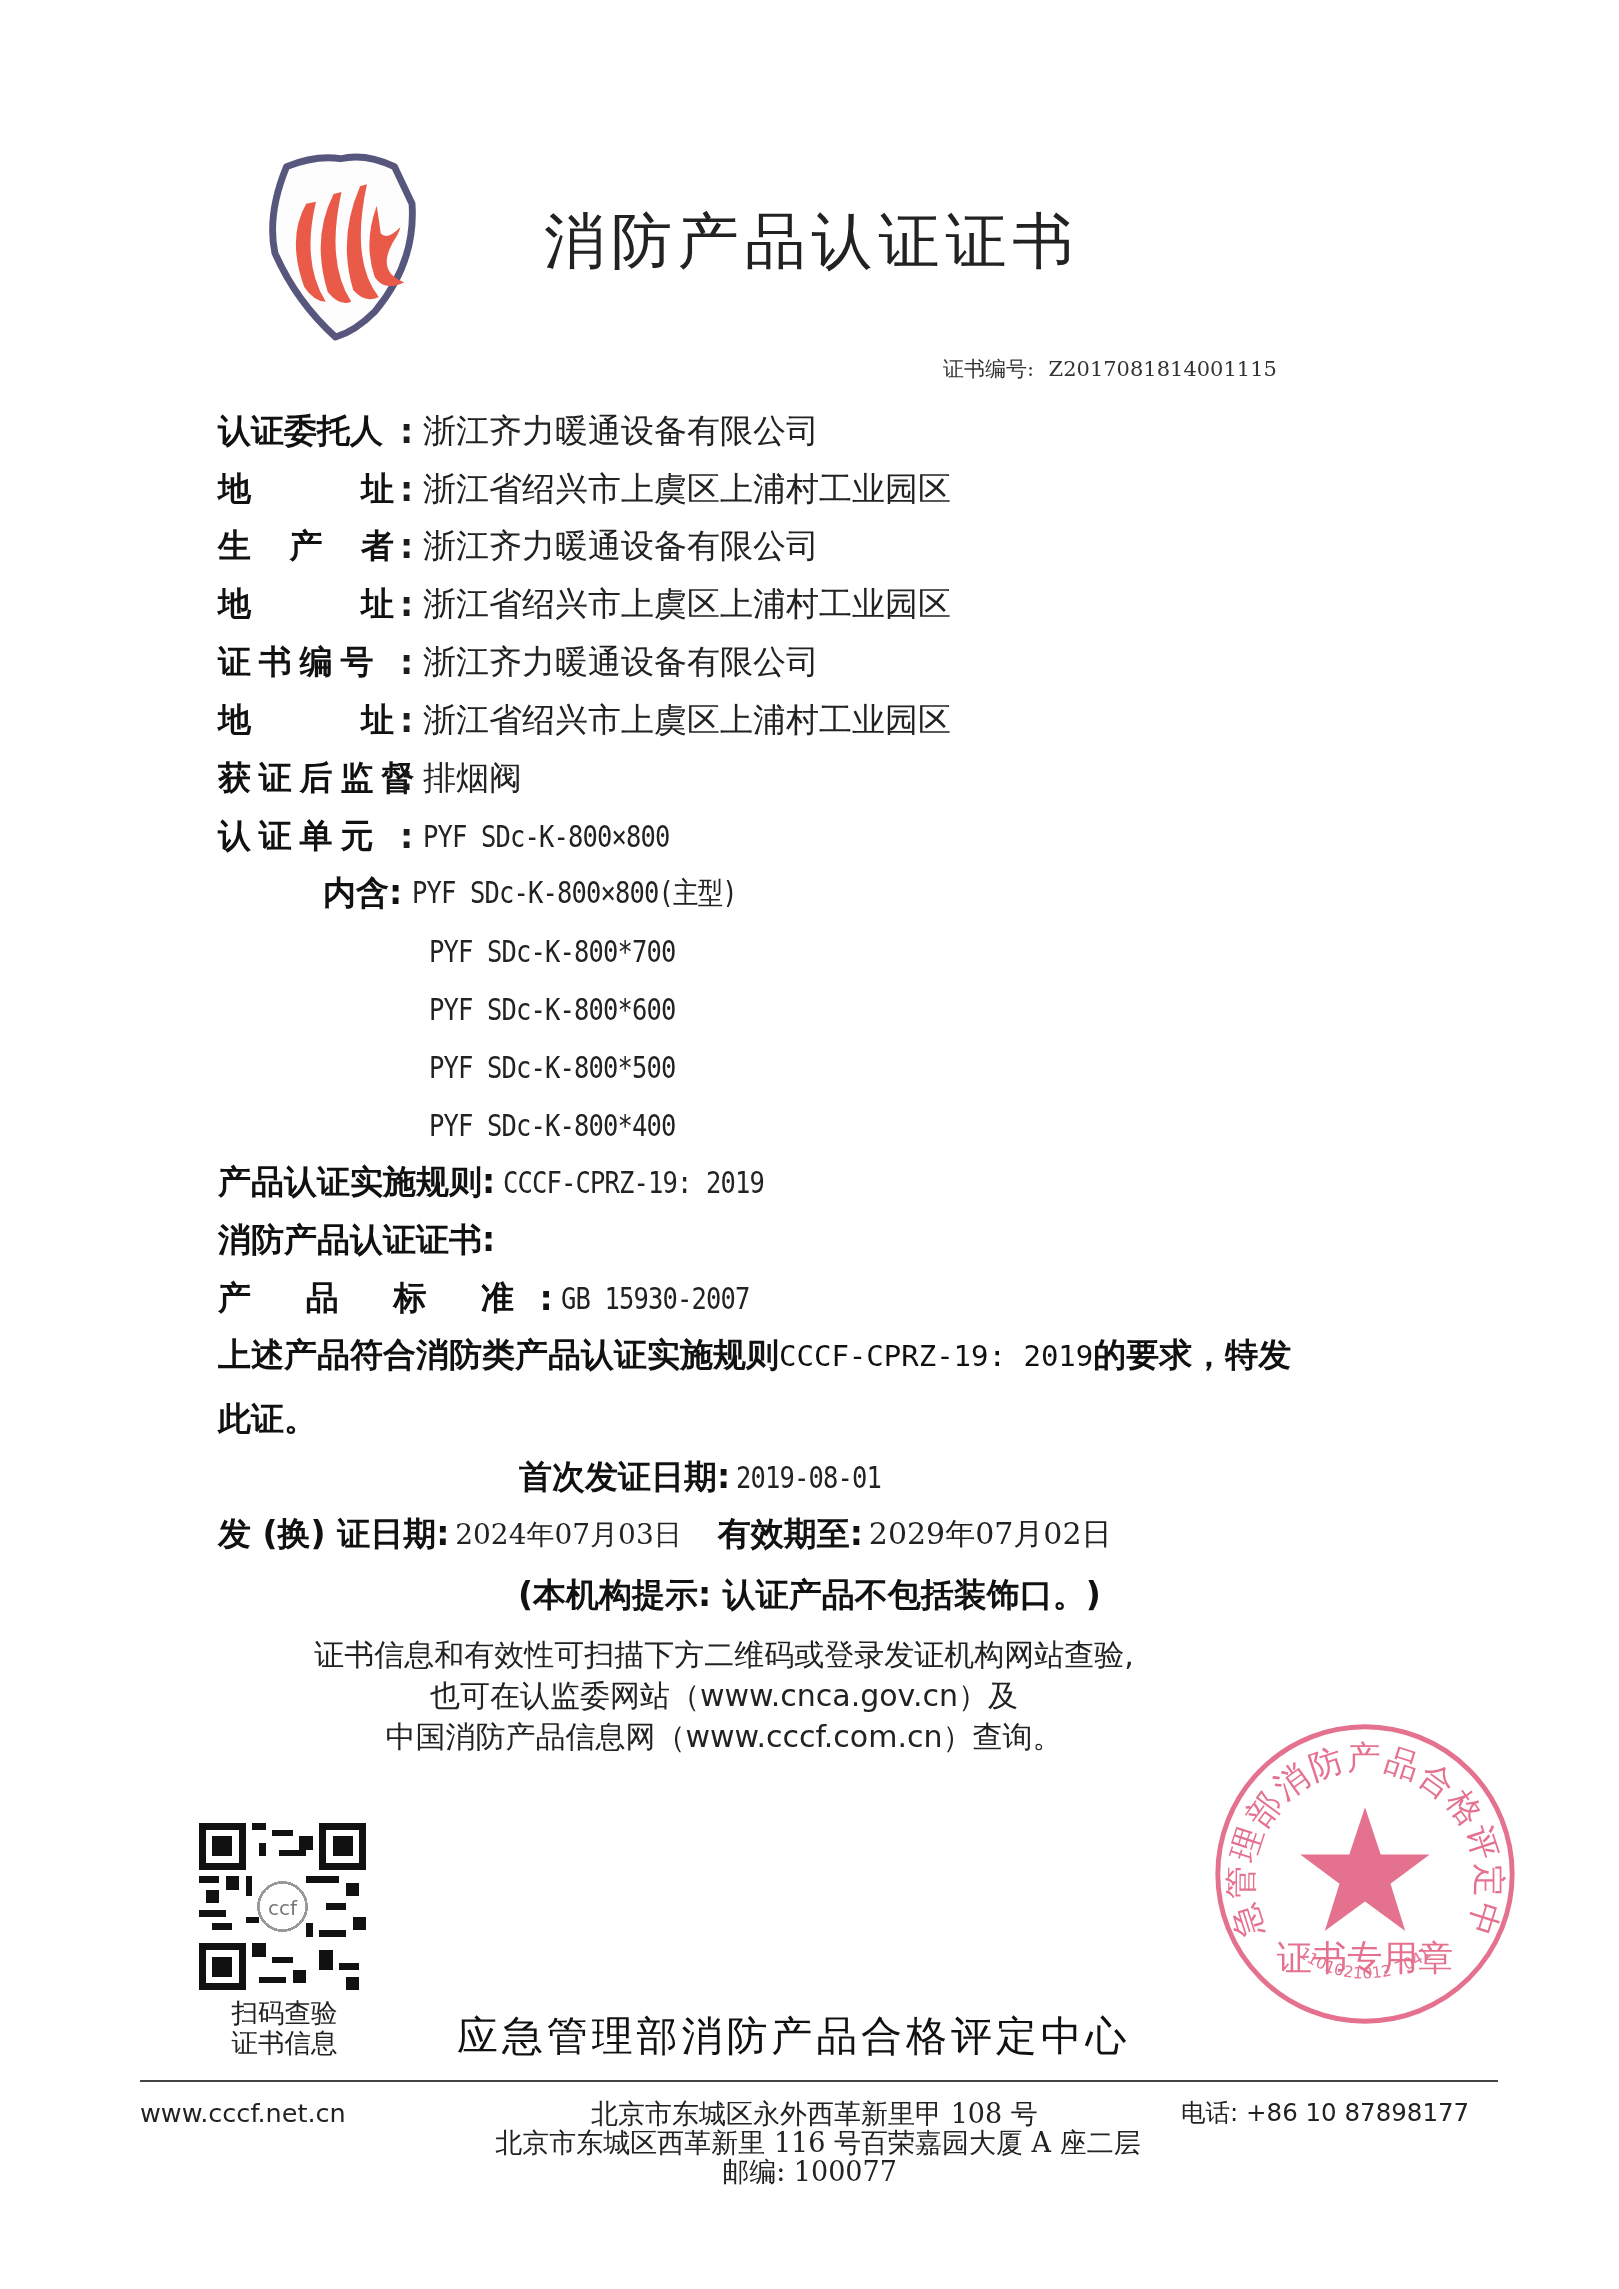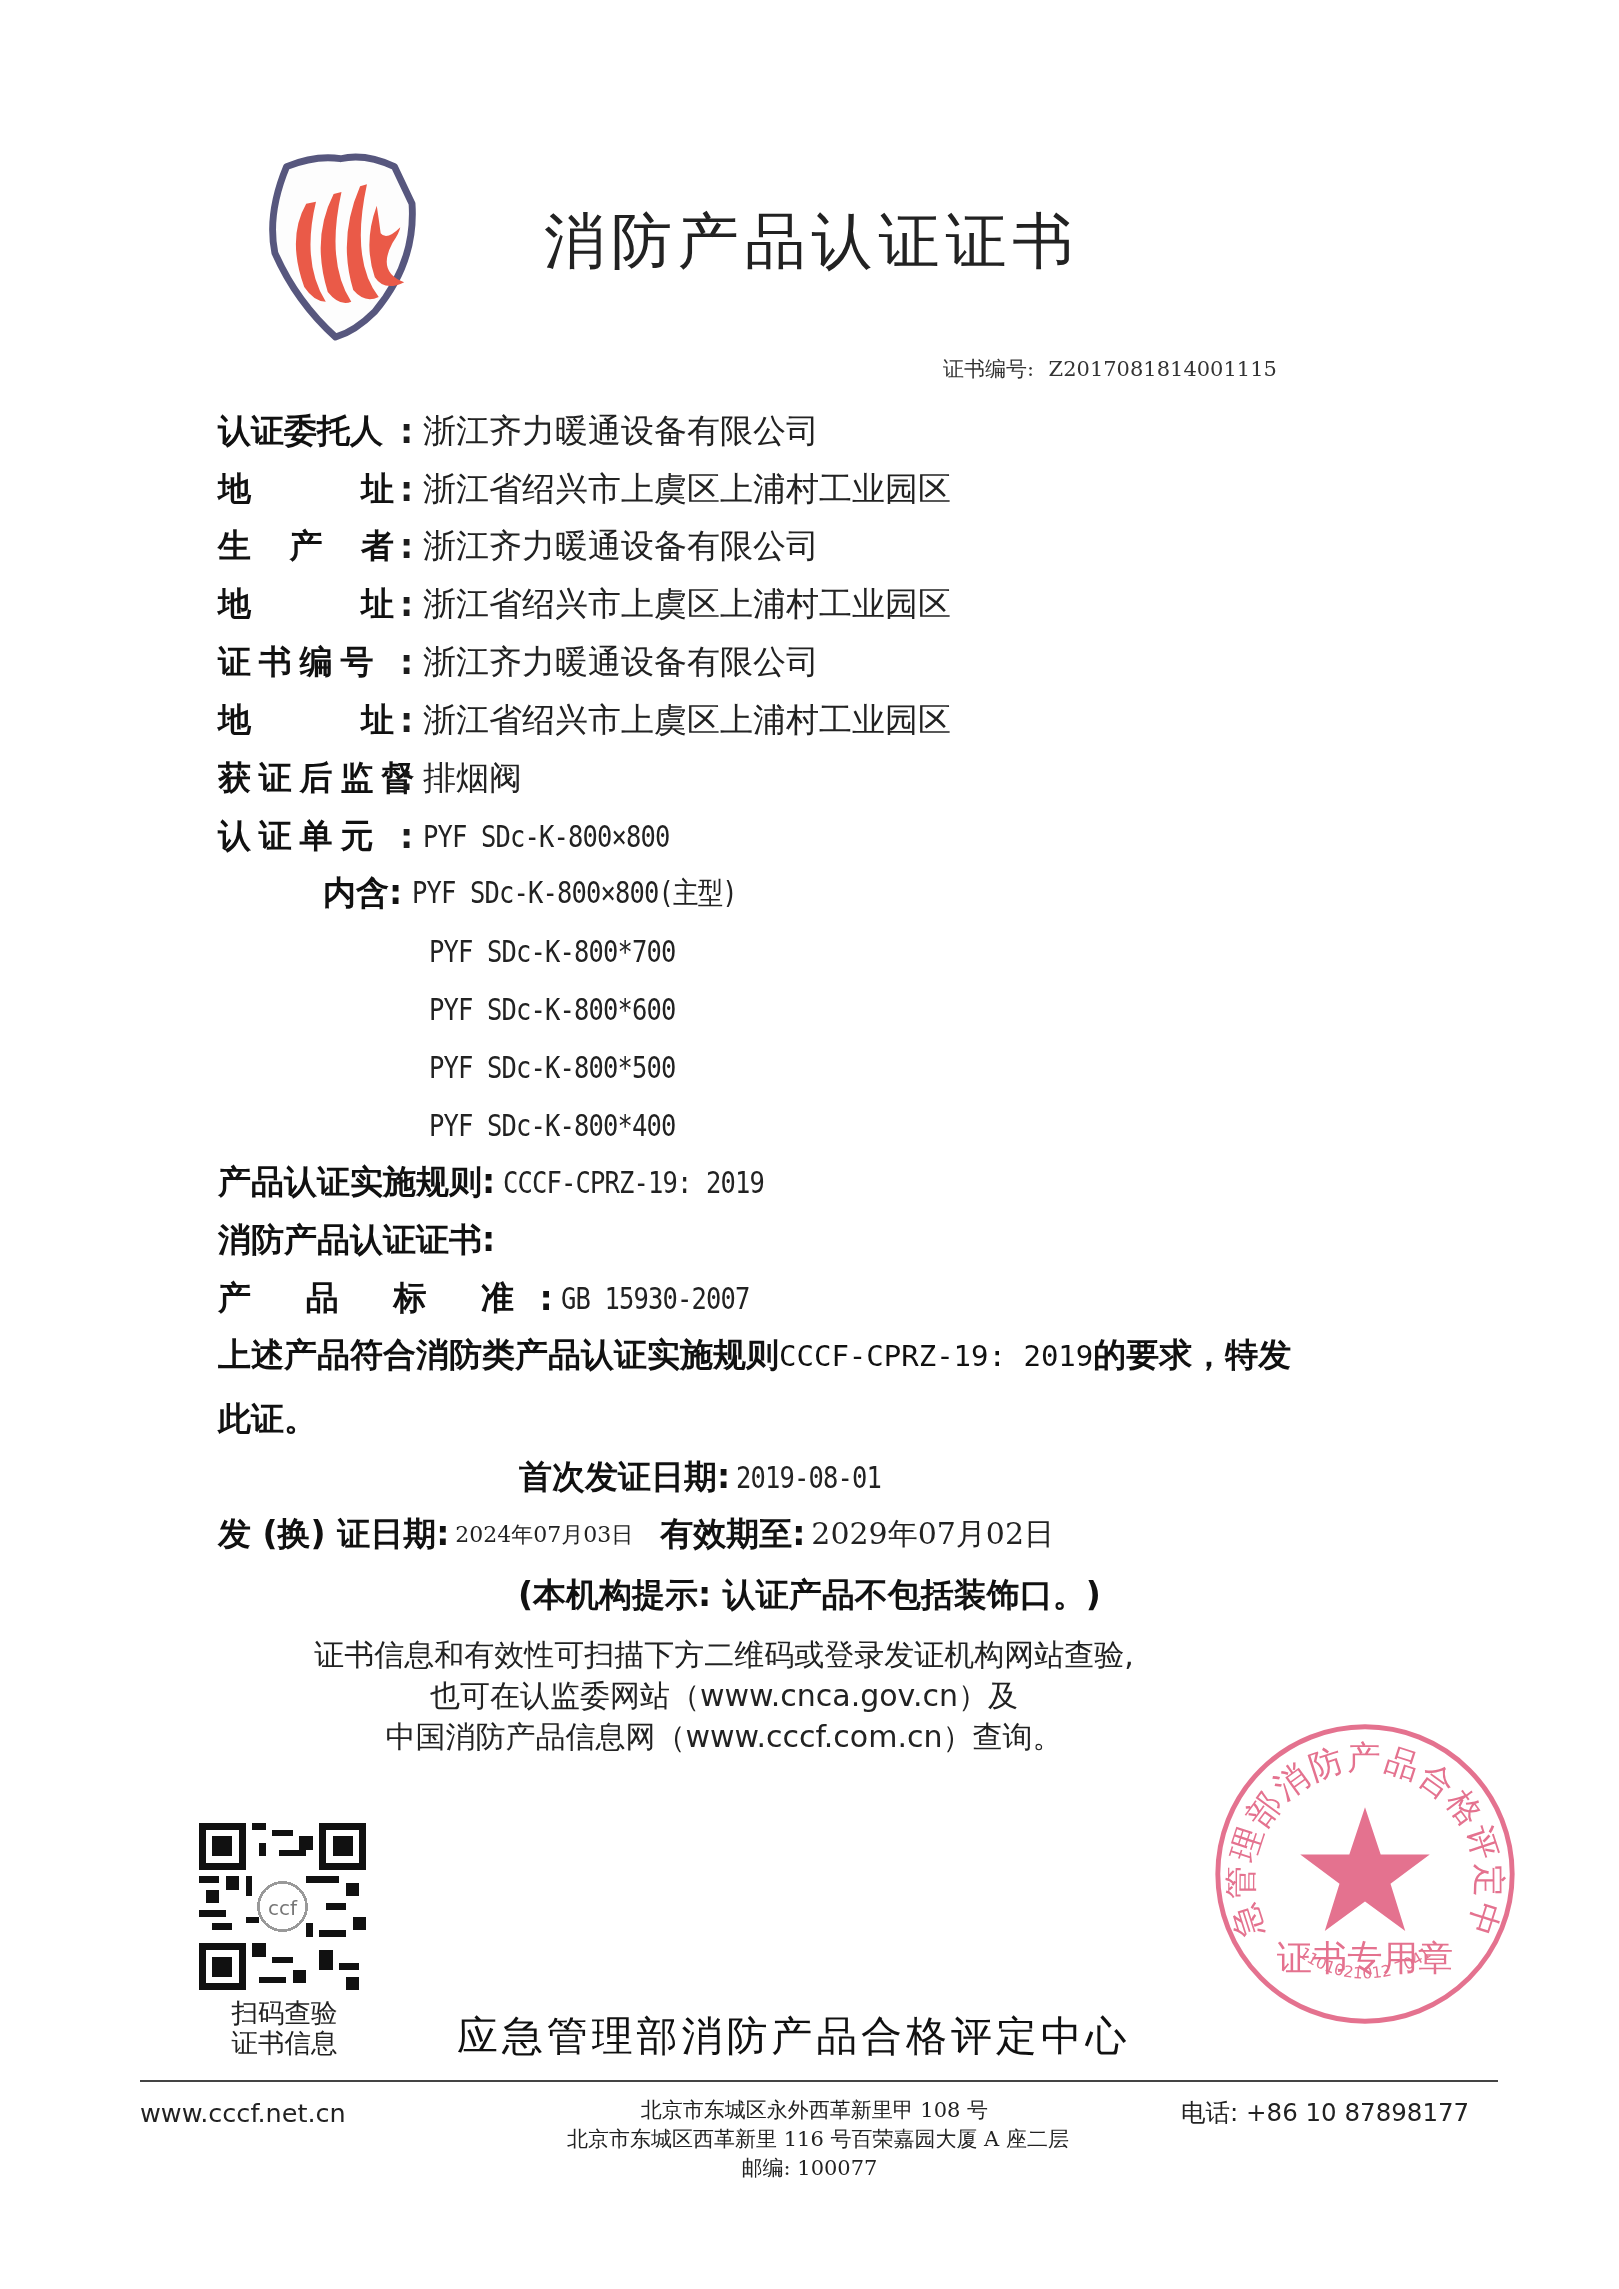--- a/index.html
+++ b/index.html
@@ -25,21 +25,21 @@
 
   .statement { left: 218px; font-size: 33px; font-family: "DejaVu Sans", sans-serif; font-weight: bold; color: #111; }
   .statement .mono { font-family: "DejaVu Sans Mono", monospace; font-weight: normal; font-size: 29px; }
 
   .notice { font-size: 30px; color: #222; font-family: "DejaVu Sans", sans-serif; text-align: center; left: 0; width: 1448px; }
   .qr { left: 199px; top: 1823px; width: 167px; height: 167px; }
   .qr-cap { left: 221px; top: 1998px; font-size: 26.5px; line-height: 30px; text-align: center; font-family: "DejaVu Sans", sans-serif; color: #222; white-space: normal; width: 127px; }
   .seal { left: 1208px; top: 1717px; width: 314px; height: 314px; }
   .org { left: 457px; top: 2009px; font-size: 41px; letter-spacing: 3.9px; color: #111; }
   .hr { left: 140px; top: 2080px; width: 1358px; height: 2px; background: #444; }
-  .foot { font-size: 21px; color: #222; }
+  .foot { font-size: 27px; color: #222; }
   .foot-sans { font-family: "DejaVu Sans", sans-serif; }
 </style>
 </head>
 <body>
 
 <div class="abs logo">
   <svg viewBox="0 0 170 200" width="167" height="196">
     <path d="M30 22 Q60 10 85 14 Q110 8 140 22 L158 60 Q162 120 120 170 Q100 190 80 196 Q40 160 18 110 Q10 70 30 22 Z" fill="#fdfdfd" stroke="#57577e" stroke-width="7" stroke-linejoin="round"></path>
     <g fill="#ea5a48">
       <path d="M50 60 Q30 95 48 145 Q58 160 70 160 Q45 120 60 58 Z"></path>
@@ -148,21 +148,21 @@
   <span>上述产品符合消防类产品认证实施规则</span><span class="mono">CCCF-CPRZ-19: 2019</span><span>的要求，特发</span>
 </div>
 <div class="abs statement" style="top:1397px">此证。</div>
 
 <div class="row" style="top:1455px; left:519px">
   <span class="lbl" style="margin-right:5.9px">首次发证日期:</span>
   <span class="val mono">2019-08-01</span>
 </div>
 <div class="row" style="top:1512px">
   <span class="lbl" style="margin-right:5.9px">发 (换) 证日期:</span>
-  <span class="val" style="font-size:22px; margin-right:27px">2024年07月03日</span>
+  <span class="val" style="font-size:28px; margin-right:36px">2024年07月03日</span>
   <span class="lbl" style="margin-right:5.9px">有效期至:</span>
   <span class="val" style="font-size:30px">2029年07月02日</span>
 </div>
 <div class="abs lbl" style="top:1573px; left:518px">(本机构提示: 认证产品不包括装饰口。)</div>
 
 <div class="abs notice" style="top:1635px">证书信息和有效性可扫描下方二维码或登录发证机构网站查验,</div>
 <div class="abs notice" style="top:1676px">也可在认监委网站（www.cnca.gov.cn）及</div>
 <div class="abs notice" style="top:1717px">中国消防产品信息网（www.cccf.com.cn）查询。</div>
 
 <div class="abs qr">

